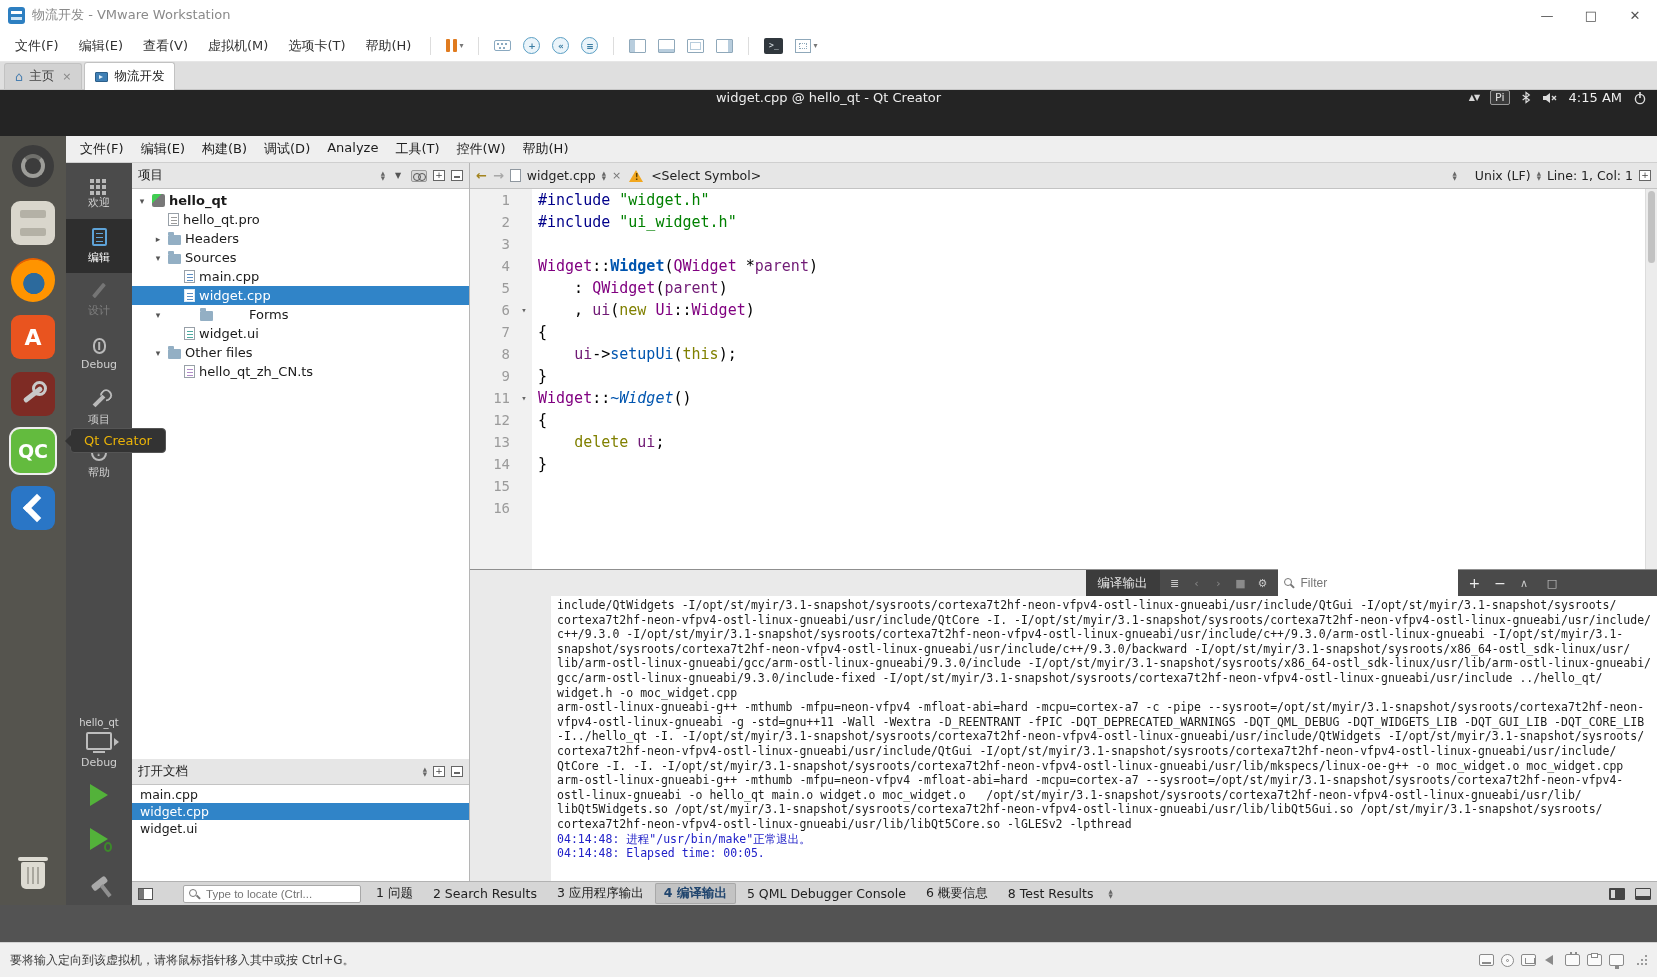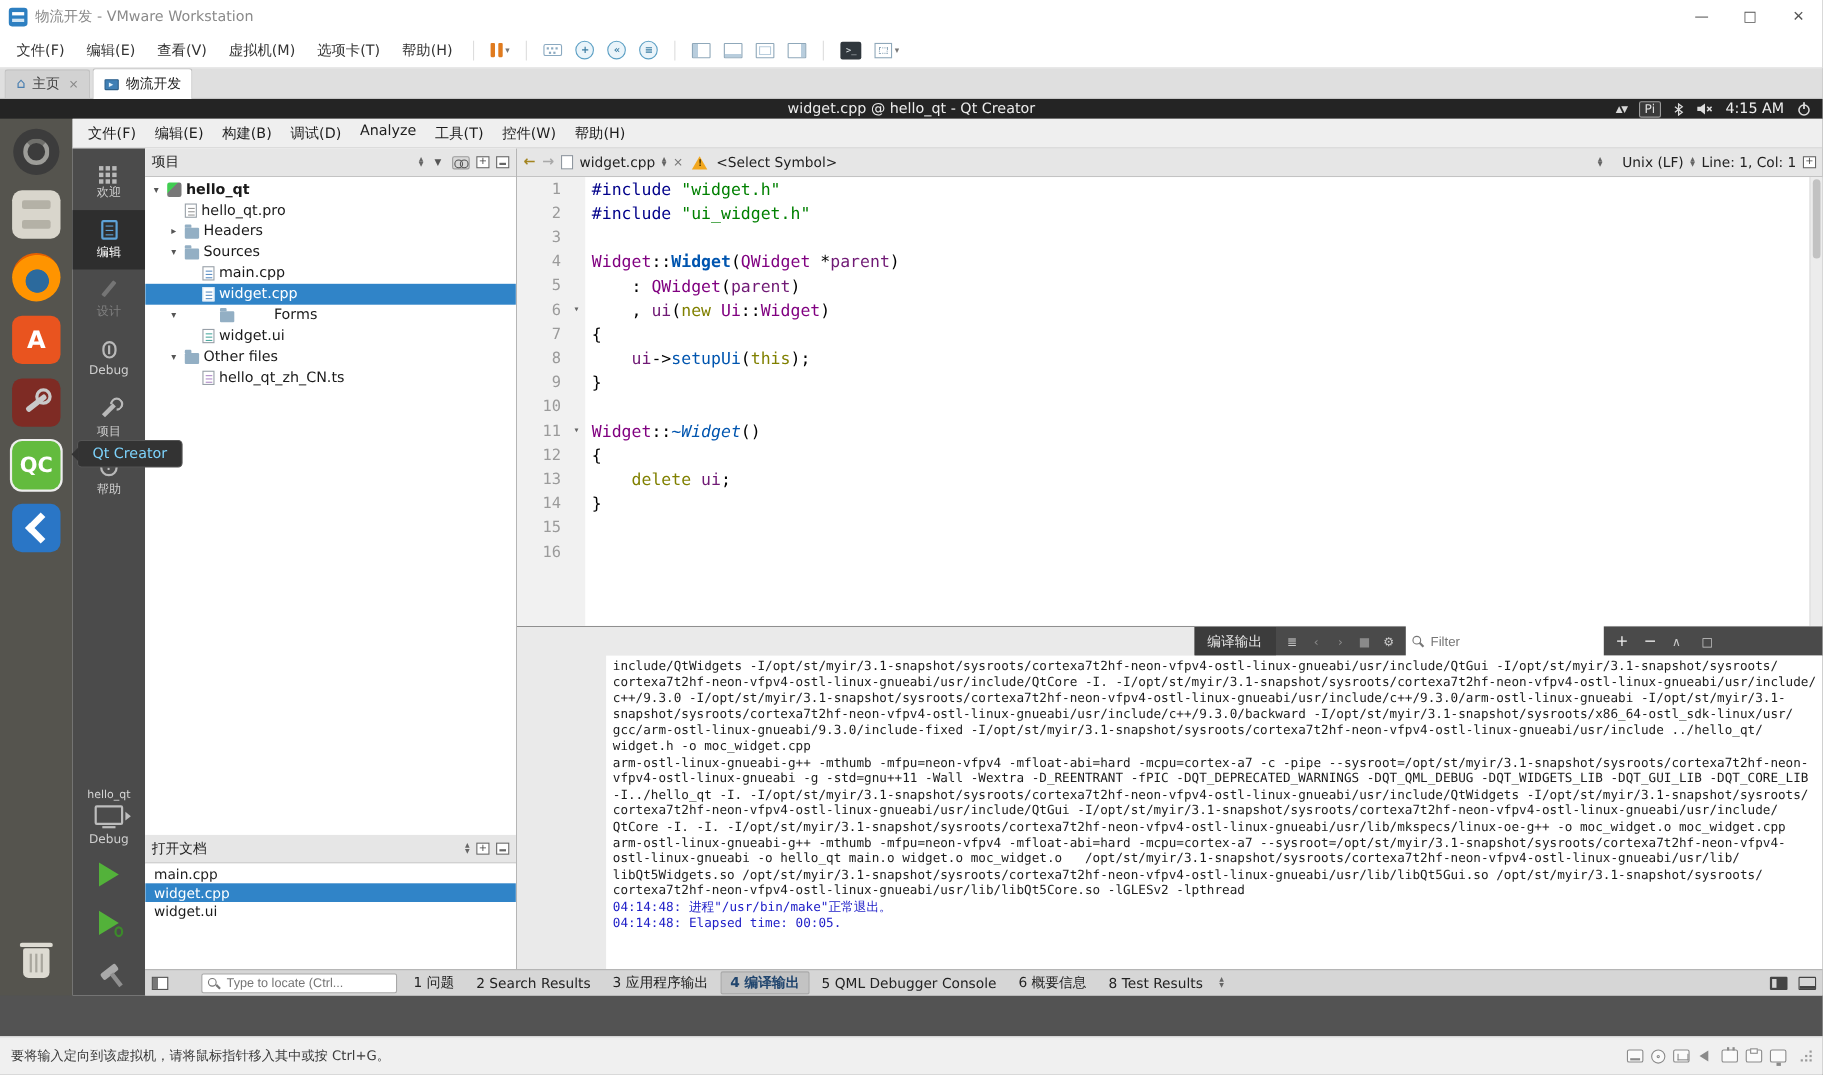--- a/index.html
+++ b/index.html
@@ -37,21 +37,21 @@
   .vmw-tabbar{height:28px;background:#dfdfdf;border-bottom:1px solid #c6c6c6;display:flex;align-items:flex-end;padding:0 4px;flex:none;}
   .tab{height:26px;display:flex;align-items:center;gap:6px;padding:0 10px;background:#d2d2d2;border:1px solid #c2c2c2;border-bottom:none;margin-right:2px;font-size:12.5px;color:#444;border-radius:3px 3px 0 0;}
   .tab.active{background:#fff;color:#222;height:28px;margin-bottom:-1px;border-color:#c2c2c2;}
   .home-glyph{font-size:13px;color:#4a7fb0;}
   .vmtab-icon{width:13px;height:10px;background:#3f7fb5;border:1px solid #2c5f8a;border-radius:1px;position:relative;}
   .vmtab-icon::after{content:"";position:absolute;left:3px;top:2px;border-top:2.5px solid transparent;border-bottom:2.5px solid transparent;border-left:4px solid #dff0fb;}
   .tab-close{color:#888;font-size:11px;margin-left:2px;}
 
   
   .vm-screen{flex:1;display:flex;flex-direction:column;background:#535353;min-height:0;}
-  .ubuntu-panel{height:18px;background:#242424;color:#ededed;display:flex;align-items:center;padding:0 10px;flex:none;font-size:13px;}
+  .ubuntu-panel{height:46px;background:#242424;color:#ededed;display:flex;align-items:flex-start;padding:0 10px;flex:none;font-size:13px;}
   .panel-title{position:absolute;left:0;right:0;text-align:center;pointer-events:none;}
   .ubuntu-panel{position:relative;}
   .tray{margin-left:auto;display:flex;align-items:center;gap:11px;z-index:2;}
   .updown-icon{color:#d8d8d8;font-size:8px;letter-spacing:-1px;}
   .pi-badge{border:1px solid #9a9a9a;border-radius:2px;padding:0 4px;font-size:11px;color:#e0e0e0;background:#3a3a3a;}
   .clock{font-size:13px;color:#f0f0f0;}
 
   .vm-body{flex:1;display:flex;min-height:0;position:relative;}
   .vm-bottom-strip{height:37px;background:#535353;flex:none;}
 
@@ -72,21 +72,21 @@
   .tools-tile::after{content:"";position:absolute;right:8px;top:9px;width:9px;height:9px;border:3px solid #c9c9c9;border-radius:50%;}
   .qc-tile{background:#63bb3e;color:#fff;font-weight:bold;font-size:19px;letter-spacing:0;}
   .dock-item.active .tile{box-shadow:0 0 0 2px rgba(255,255,255,.9);}
   .vscode-tile{background:#2a76c6;position:relative;}
   .vscode-tile::after{content:"";width:14px;height:14px;border-left:6px solid #fff;border-bottom:6px solid #fff;transform:rotate(45deg);margin-left:8px;}
   .trash-can{width:24px;height:27px;background:#dddbd2;border-radius:2px 2px 5px 5px;position:relative;}
   .trash-can::before{content:"";position:absolute;top:-5px;left:-3px;right:-3px;height:4px;background:#dddbd2;border-radius:2px;}
   .trash-can::after{content:"";position:absolute;left:6px;top:5px;width:2px;height:17px;background:#a9a79e;box-shadow:5px 0 #a9a79e,10px 0 #a9a79e;}
   .dock-spacer{margin-top:auto;}
 
-  .dock-tooltip{position:absolute;left:70px;top:292px;background:#333;border:1px solid #555;color:#7dd3fc;
+  .dock-tooltip{position:absolute;left:70px;top:292px;background:#333;border:1px solid #555;color:#eab308;
     padding:4px 13px;border-radius:4px;font-size:13px;z-index:60;white-space:nowrap;}
   .dock-tooltip::before{content:"";position:absolute;left:-6px;top:50%;transform:translateY(-50%);
     border-top:6px solid transparent;border-bottom:6px solid transparent;border-right:6px solid #333;}
 
   
   .qtc{flex:1;display:flex;flex-direction:column;min-width:0;background:#eaeaea;}
   .qtc-menubar{height:27px;background:#efefef;border-bottom:1px solid #cfcfcf;display:flex;align-items:center;padding:0 6px;flex:none;gap:1px;}
   .qtc-menubar .menu-item{padding:3px 8px;color:#1d1d1d;font-size:13px;}
   .qtc-main{flex:1;display:flex;min-height:0;}
 
@@ -560,25 +560,20 @@
                         <span class="gut">8</span>
                         <span class="fold"></span>
                         <span class="code"><span class="tok-pl">    </span><span class="tok-var">ui</span><span class="tok-pl">-&gt;</span><span class="tok-fn">setupUi</span><span class="tok-pl">(</span><span class="tok-kw">this</span><span class="tok-pl">);</span></span>
                       </div>
                       <div class="code-row">
                         <span class="gut">9</span>
                         <span class="fold"></span>
                         <span class="code"><span class="tok-pl">}</span></span>
                       </div>
                       <div class="code-row">
-                        <span class="gut">10</span>
-                        <span class="fold"></span>
-                        <span class="code"></span>
-                      </div>
-                      <div class="code-row">
                         <span class="gut">11</span>
                         <span class="fold has"></span>
                         <span class="code"><span class="tok-type">Widget</span><span class="tok-pl">::</span><span class="tok-dtor">~Widget</span><span class="tok-pl">()</span></span>
                       </div>
                       <div class="code-row">
                         <span class="gut">12</span>
                         <span class="fold"></span>
                         <span class="code"><span class="tok-pl">{</span></span>
                       </div>
                       <div class="code-row">
@@ -624,20 +619,21 @@
                     <span class="out-right">
                       <span class="oicon">∧</span>
                       <span class="oicon">□</span>
                     </span>
                   </div>
                   <div class="out-body" id="out-body">
                       <div class="out-line">include/QtWidgets -I/opt/st/myir/3.1-snapshot/sysroots/cortexa7t2hf-neon-vfpv4-ostl-linux-gnueabi/usr/include/QtGui -I/opt/st/myir/3.1-snapshot/sysroots/</div>
                       <div class="out-line">cortexa7t2hf-neon-vfpv4-ostl-linux-gnueabi/usr/include/QtCore -I. -I/opt/st/myir/3.1-snapshot/sysroots/cortexa7t2hf-neon-vfpv4-ostl-linux-gnueabi/usr/include/</div>
                       <div class="out-line">c++/9.3.0 -I/opt/st/myir/3.1-snapshot/sysroots/cortexa7t2hf-neon-vfpv4-ostl-linux-gnueabi/usr/include/c++/9.3.0/arm-ostl-linux-gnueabi -I/opt/st/myir/3.1-</div>
                       <div class="out-line">snapshot/sysroots/cortexa7t2hf-neon-vfpv4-ostl-linux-gnueabi/usr/include/c++/9.3.0/backward -I/opt/st/myir/3.1-snapshot/sysroots/x86_64-ostl_sdk-linux/usr/</div>
+                      <div class="out-line">lib/arm-ostl-linux-gnueabi/gcc/arm-ostl-linux-gnueabi/9.3.0/include -I/opt/st/myir/3.1-snapshot/sysroots/x86_64-ostl_sdk-linux/usr/lib/arm-ostl-linux-gnueabi/</div>
                       <div class="out-line">gcc/arm-ostl-linux-gnueabi/9.3.0/include-fixed -I/opt/st/myir/3.1-snapshot/sysroots/cortexa7t2hf-neon-vfpv4-ostl-linux-gnueabi/usr/include ../hello_qt/</div>
                       <div class="out-line">widget.h -o moc_widget.cpp</div>
                       <div class="out-line">arm-ostl-linux-gnueabi-g++ -mthumb -mfpu=neon-vfpv4 -mfloat-abi=hard -mcpu=cortex-a7 -c -pipe --sysroot=/opt/st/myir/3.1-snapshot/sysroots/cortexa7t2hf-neon-</div>
                       <div class="out-line">vfpv4-ostl-linux-gnueabi -g -std=gnu++11 -Wall -Wextra -D_REENTRANT -fPIC -DQT_DEPRECATED_WARNINGS -DQT_QML_DEBUG -DQT_WIDGETS_LIB -DQT_GUI_LIB -DQT_CORE_LIB</div>
                       <div class="out-line">-I../hello_qt -I. -I/opt/st/myir/3.1-snapshot/sysroots/cortexa7t2hf-neon-vfpv4-ostl-linux-gnueabi/usr/include/QtWidgets -I/opt/st/myir/3.1-snapshot/sysroots/</div>
                       <div class="out-line">cortexa7t2hf-neon-vfpv4-ostl-linux-gnueabi/usr/include/QtGui -I/opt/st/myir/3.1-snapshot/sysroots/cortexa7t2hf-neon-vfpv4-ostl-linux-gnueabi/usr/include/</div>
                       <div class="out-line">QtCore -I. -I. -I/opt/st/myir/3.1-snapshot/sysroots/cortexa7t2hf-neon-vfpv4-ostl-linux-gnueabi/usr/lib/mkspecs/linux-oe-g++ -o moc_widget.o moc_widget.cpp</div>
                       <div class="out-line">arm-ostl-linux-gnueabi-g++ -mthumb -mfpu=neon-vfpv4 -mfloat-abi=hard -mcpu=cortex-a7 --sysroot=/opt/st/myir/3.1-snapshot/sysroots/cortexa7t2hf-neon-vfpv4-</div>
                       <div class="out-line">ostl-linux-gnueabi -o hello_qt main.o widget.o moc_widget.o   /opt/st/myir/3.1-snapshot/sysroots/cortexa7t2hf-neon-vfpv4-ostl-linux-gnueabi/usr/lib/</div>
                       <div class="out-line">libQt5Widgets.so /opt/st/myir/3.1-snapshot/sysroots/cortexa7t2hf-neon-vfpv4-ostl-linux-gnueabi/usr/lib/libQt5Gui.so /opt/st/myir/3.1-snapshot/sysroots/</div>

